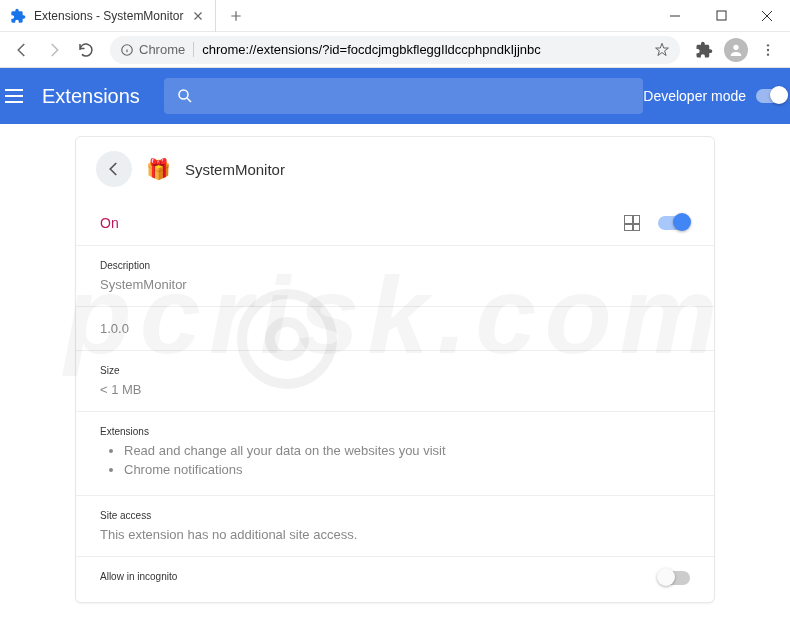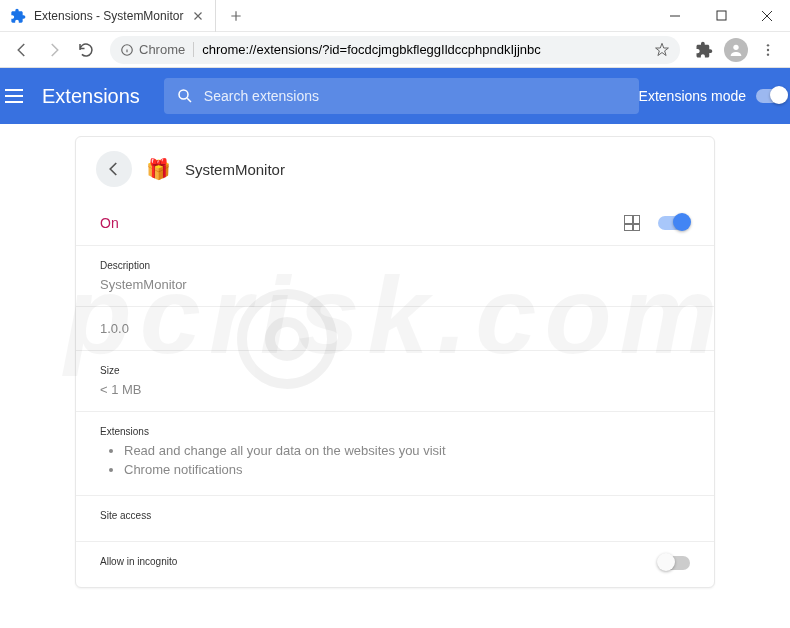--- a/index.html
+++ b/index.html
@@ -168,24 +168,23 @@
 <div class="ext-header">
   <svg class="hamburger" viewBox="0 0 24 24" stroke="#fff" stroke-width="2">
       <path d="M3 6h18M3 12h18M3 18h18"></path>
     </svg>
   <span class="ext-title">Extensions</span>
   <div class="search-box">
     <svg width="18" height="18" viewBox="0 0 24 24" fill="none" stroke="#fff" stroke-width="2">
         <circle cx="10" cy="10" r="6"></circle>
         <path d="M20 20l-5-5"></path>
       </svg>
-    <input placeholder="Search extensions" style="">
   </div>
   <div class="dev-mode">
-    <span>Extensions mode</span>
+    <span>Developer mode</span>
     <div class="toggle"></div>
   </div>
 </div>
 
 <div class="content-scroll">
   <div class="card-canvas">
     <div class="card">
       <div class="card-head">
         <div class="back-circle">
           <svg width="18" height="18" viewBox="0 0 24 24" fill="none" stroke="currentColor" stroke-width="2.2">
@@ -221,20 +220,21 @@
       <div class="section">
         <div class="section-label">Extensions</div>
         <ul class="perm-list">
           <li>Read and change all your data on the websites you visit</li>
           <li>Chrome notifications</li>
         </ul>
       </div>
 
       <div class="section">
         <div class="section-label">Site access</div>
+        <div class="section-value">This extension has no additional site access.</div>
       </div>
 
       <div class="section">
         <div class="incognito-row">
           <div class="incognito-text">
             <div class="section-label">Allow in incognito</div>
 
           </div>
           <div class="toggle-off"></div>
         </div>

